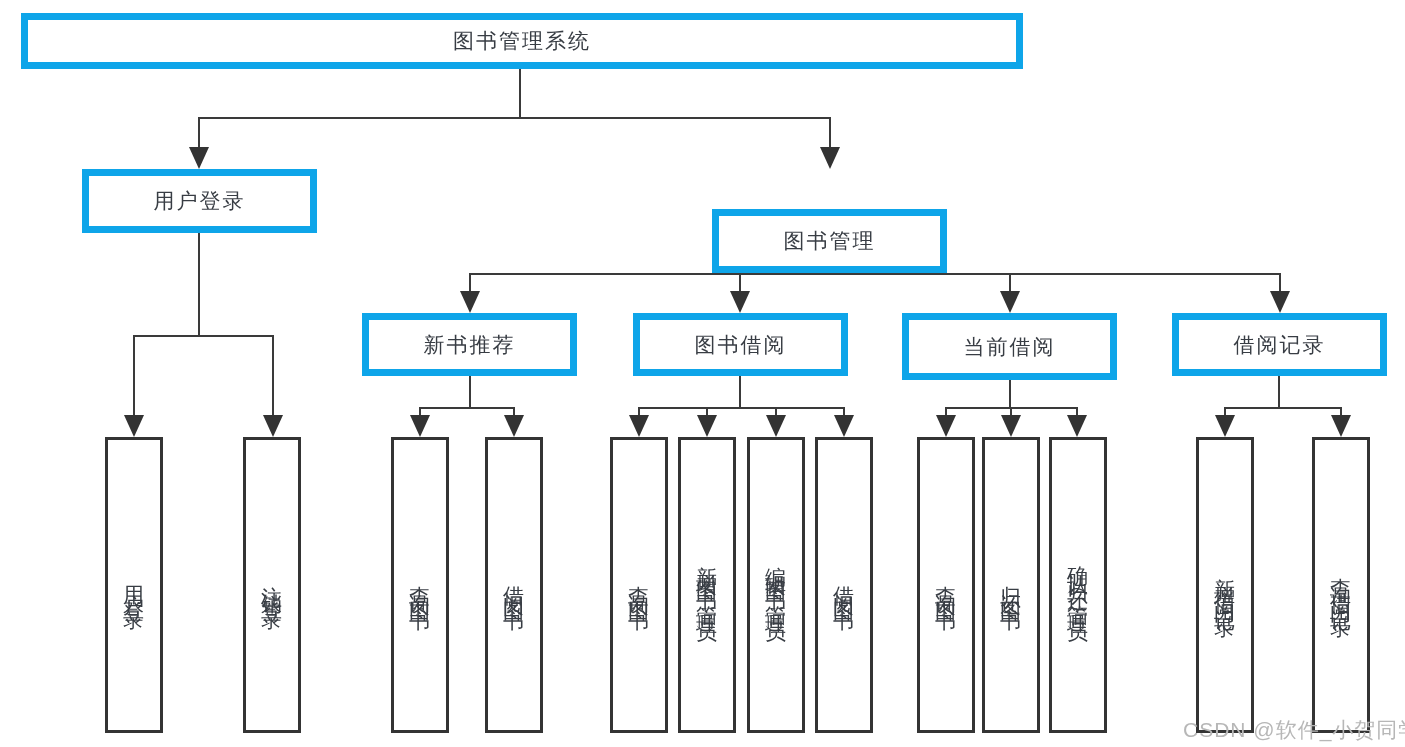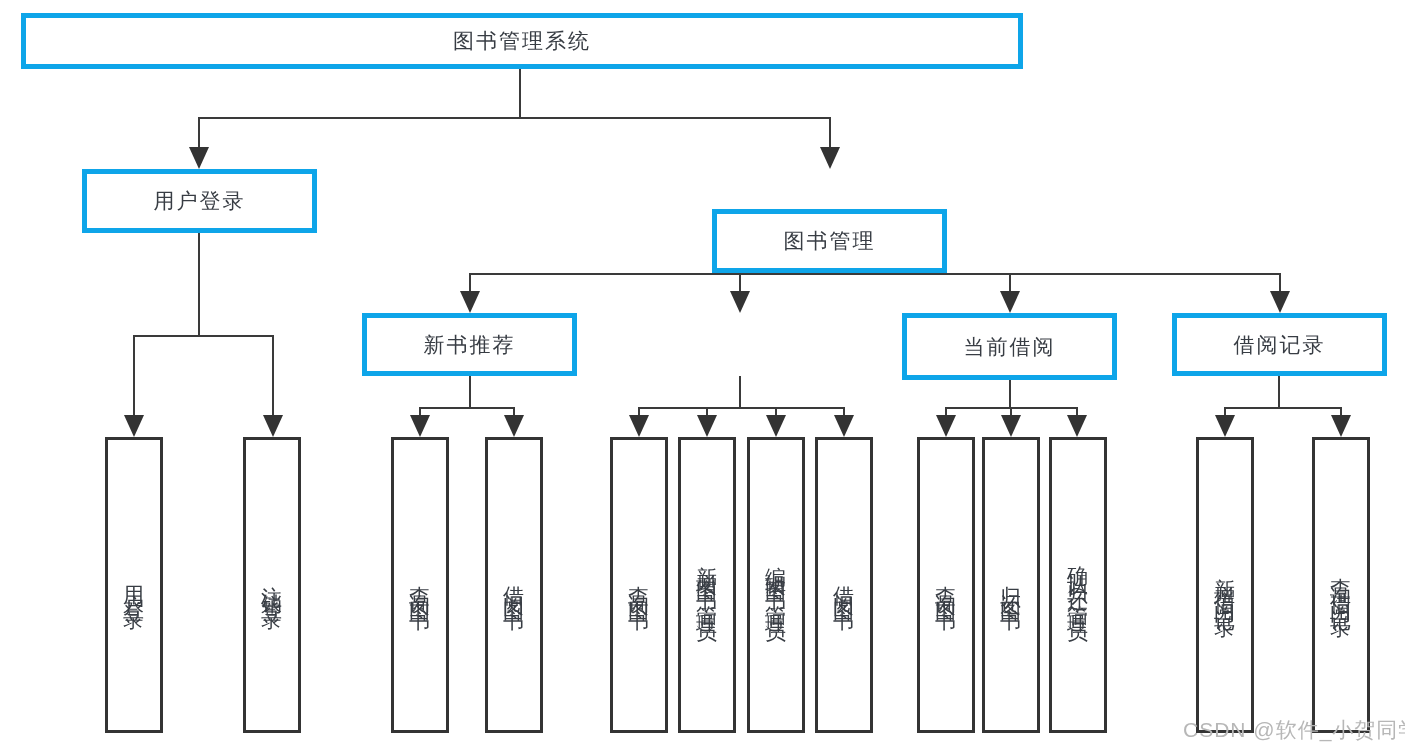--- a/index.html
+++ b/index.html
@@ -9,21 +9,21 @@
     height: 747px;
     background: #ffffff;
     overflow: hidden;
     font-family: "Liberation Sans", "DejaVu Sans", sans-serif;
     color: #383d44;
   }
   
   .hnode {
     position: absolute;
     box-sizing: border-box;
-    border: 5px solid #0ea5e9;
+    border: 7px solid #0ea5e9;
     background: #ffffff;
     display: flex;
     align-items: center;
     justify-content: center;
     font-size: 21px;
     letter-spacing: 2px;
     z-index: 2;
   }
   
   .vnode {
@@ -104,20 +104,23 @@
   <div class="ln" style="left:739px; top:273px; width:2px; height:20px;"></div>
   <div class="arr" style="left:730px; top:291px;"></div>
   <div class="ln" style="left:1009px; top:273px; width:2px; height:20px;"></div>
   <div class="arr" style="left:1000px; top:291px;"></div>
   <div class="ln" style="left:1279px; top:273px; width:2px; height:20px;"></div>
   <div class="arr" style="left:1270px; top:291px;"></div>
 
   <div class="hnode" style="left:362px; top:313px; width:215px; height:63px;">
     <span>新书推荐</span>
   </div>
+  <div class="hnode" style="left:633px; top:313px; width:215px; height:63px;">
+    <span>图书借阅</span>
+  </div>
   <div class="hnode" style="left:902px; top:313px; width:215px; height:67px;">
     <span>当前借阅</span>
   </div>
   <div class="hnode" style="left:1172px; top:313px; width:215px; height:63px;">
     <span>借阅记录</span>
   </div>
 
   <div class="ln" style="left:469px; top:376px; width:2px; height:31px;"></div>
   <div class="ln" style="left:419px; top:407px; width:96px; height:2px;"></div>
   <div class="ln" style="left:419px; top:407px; width:2px; height:10px;"></div>

